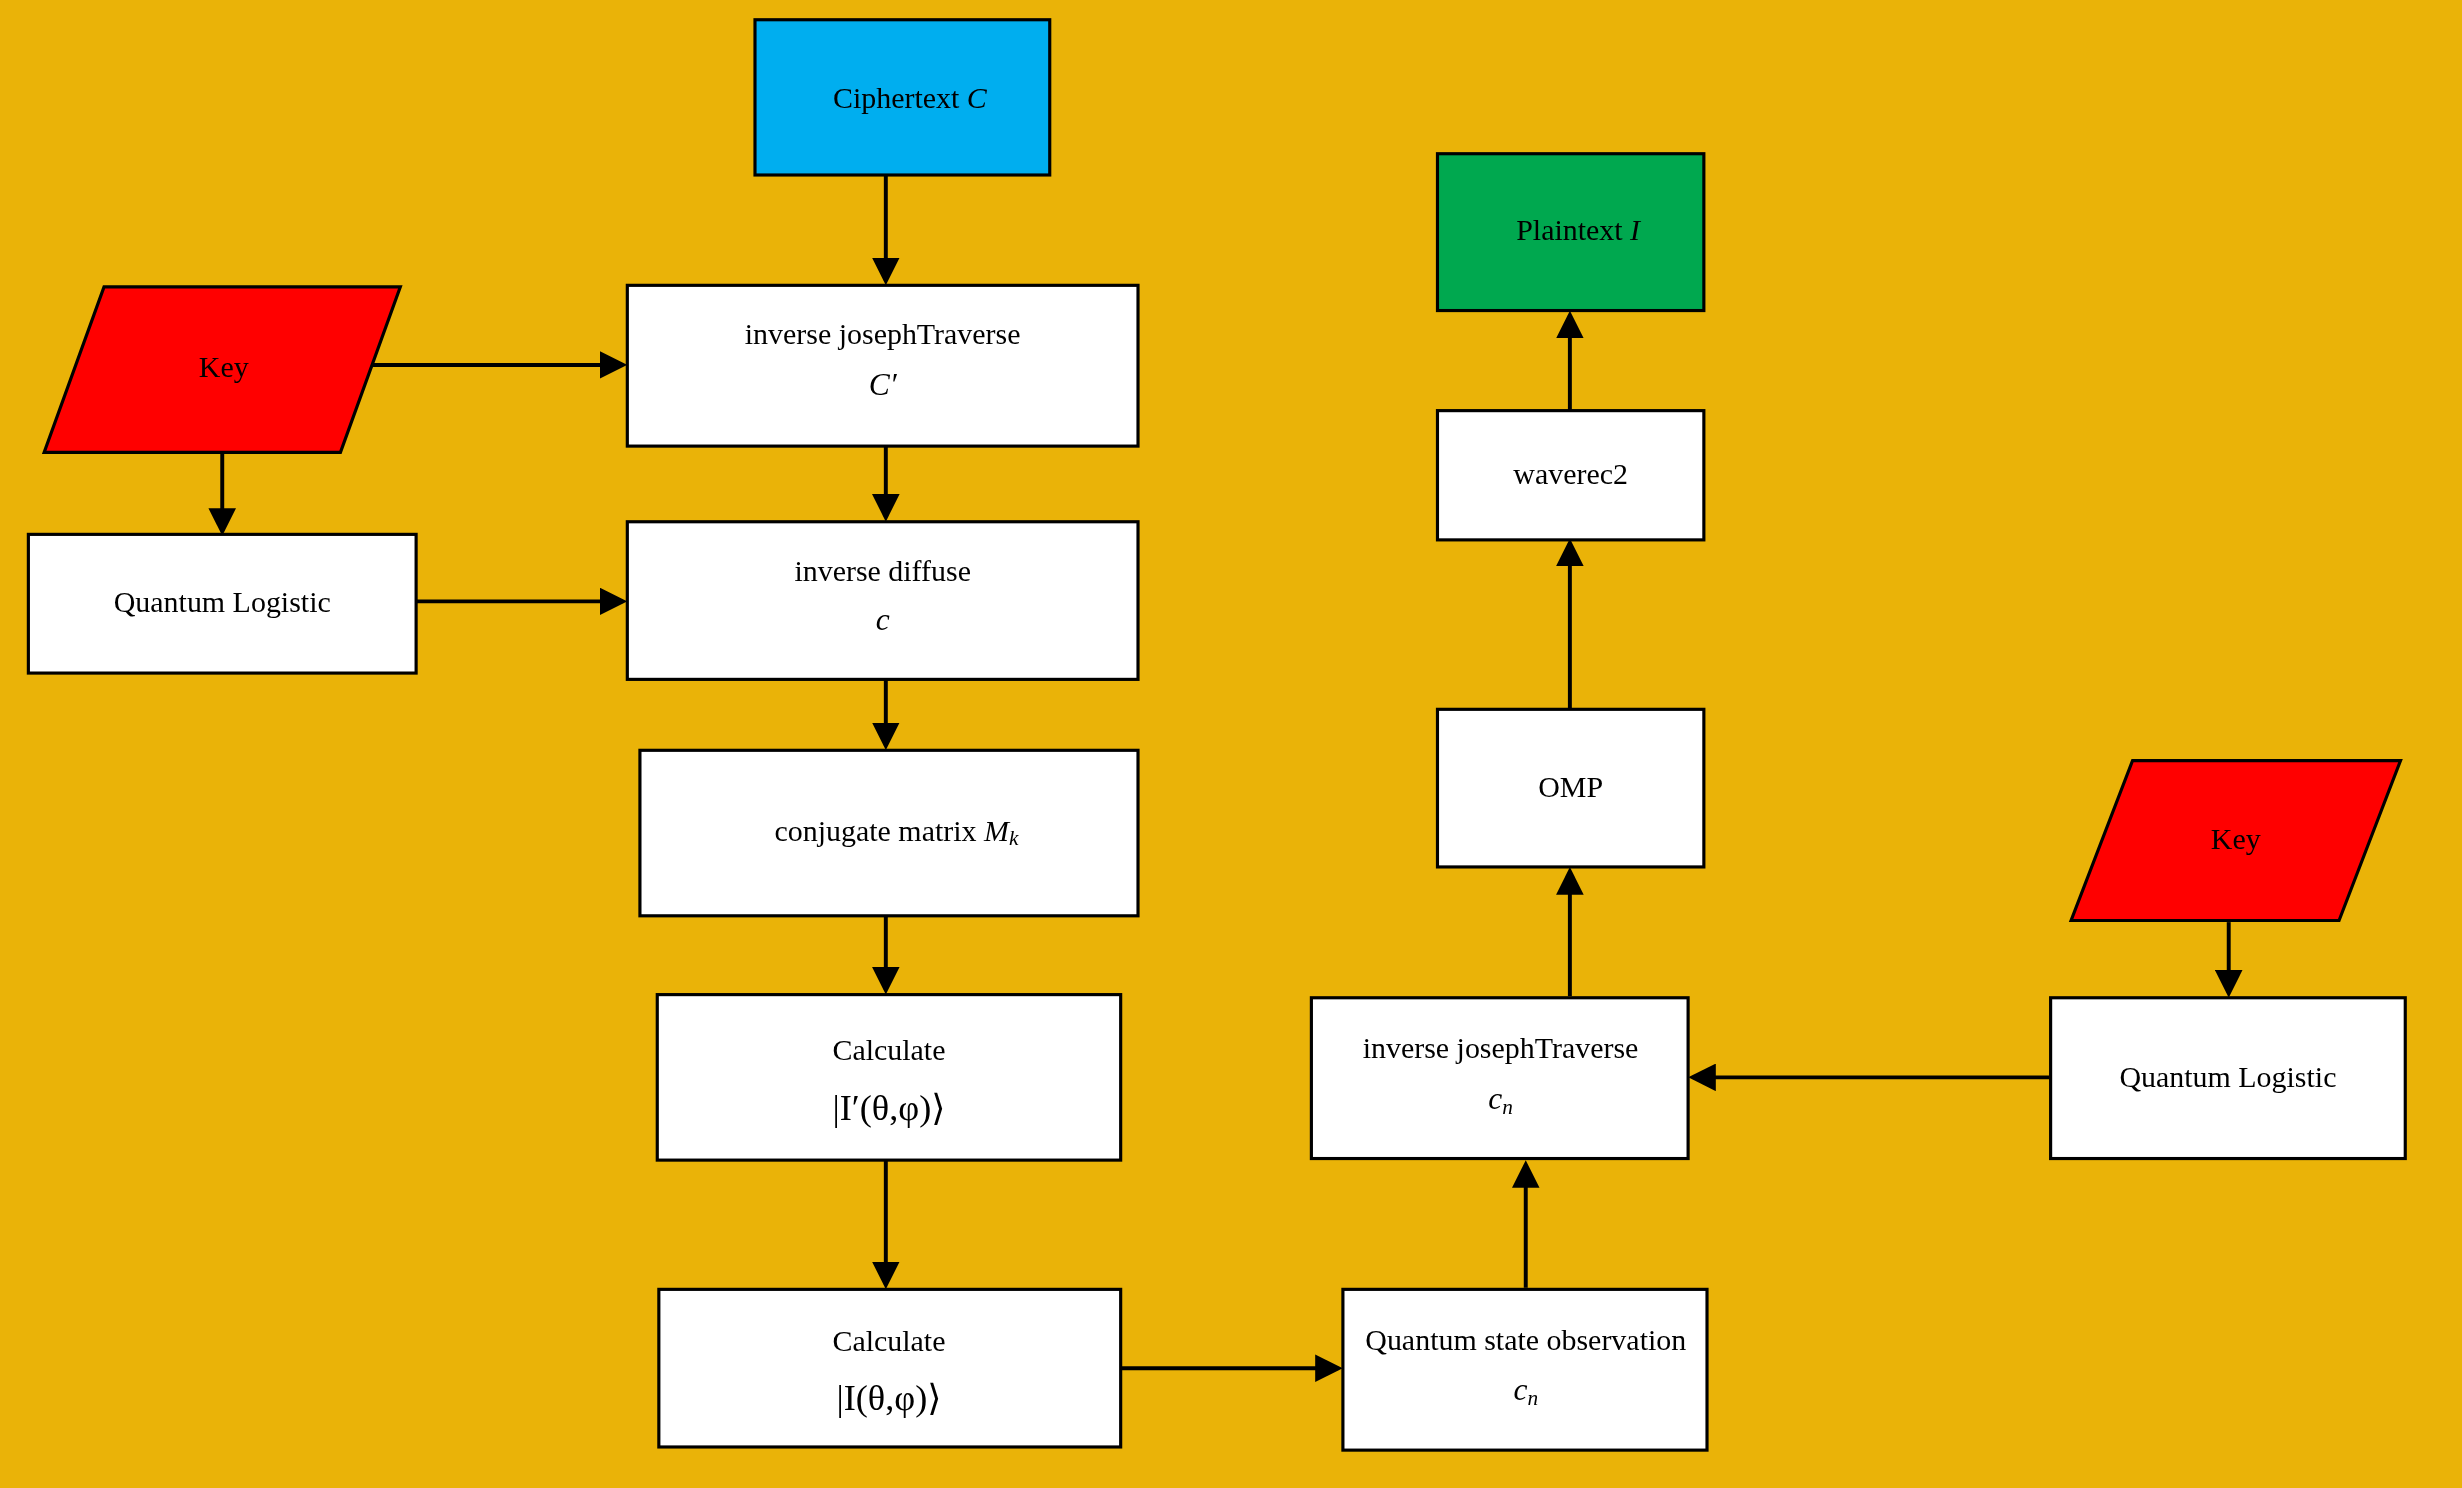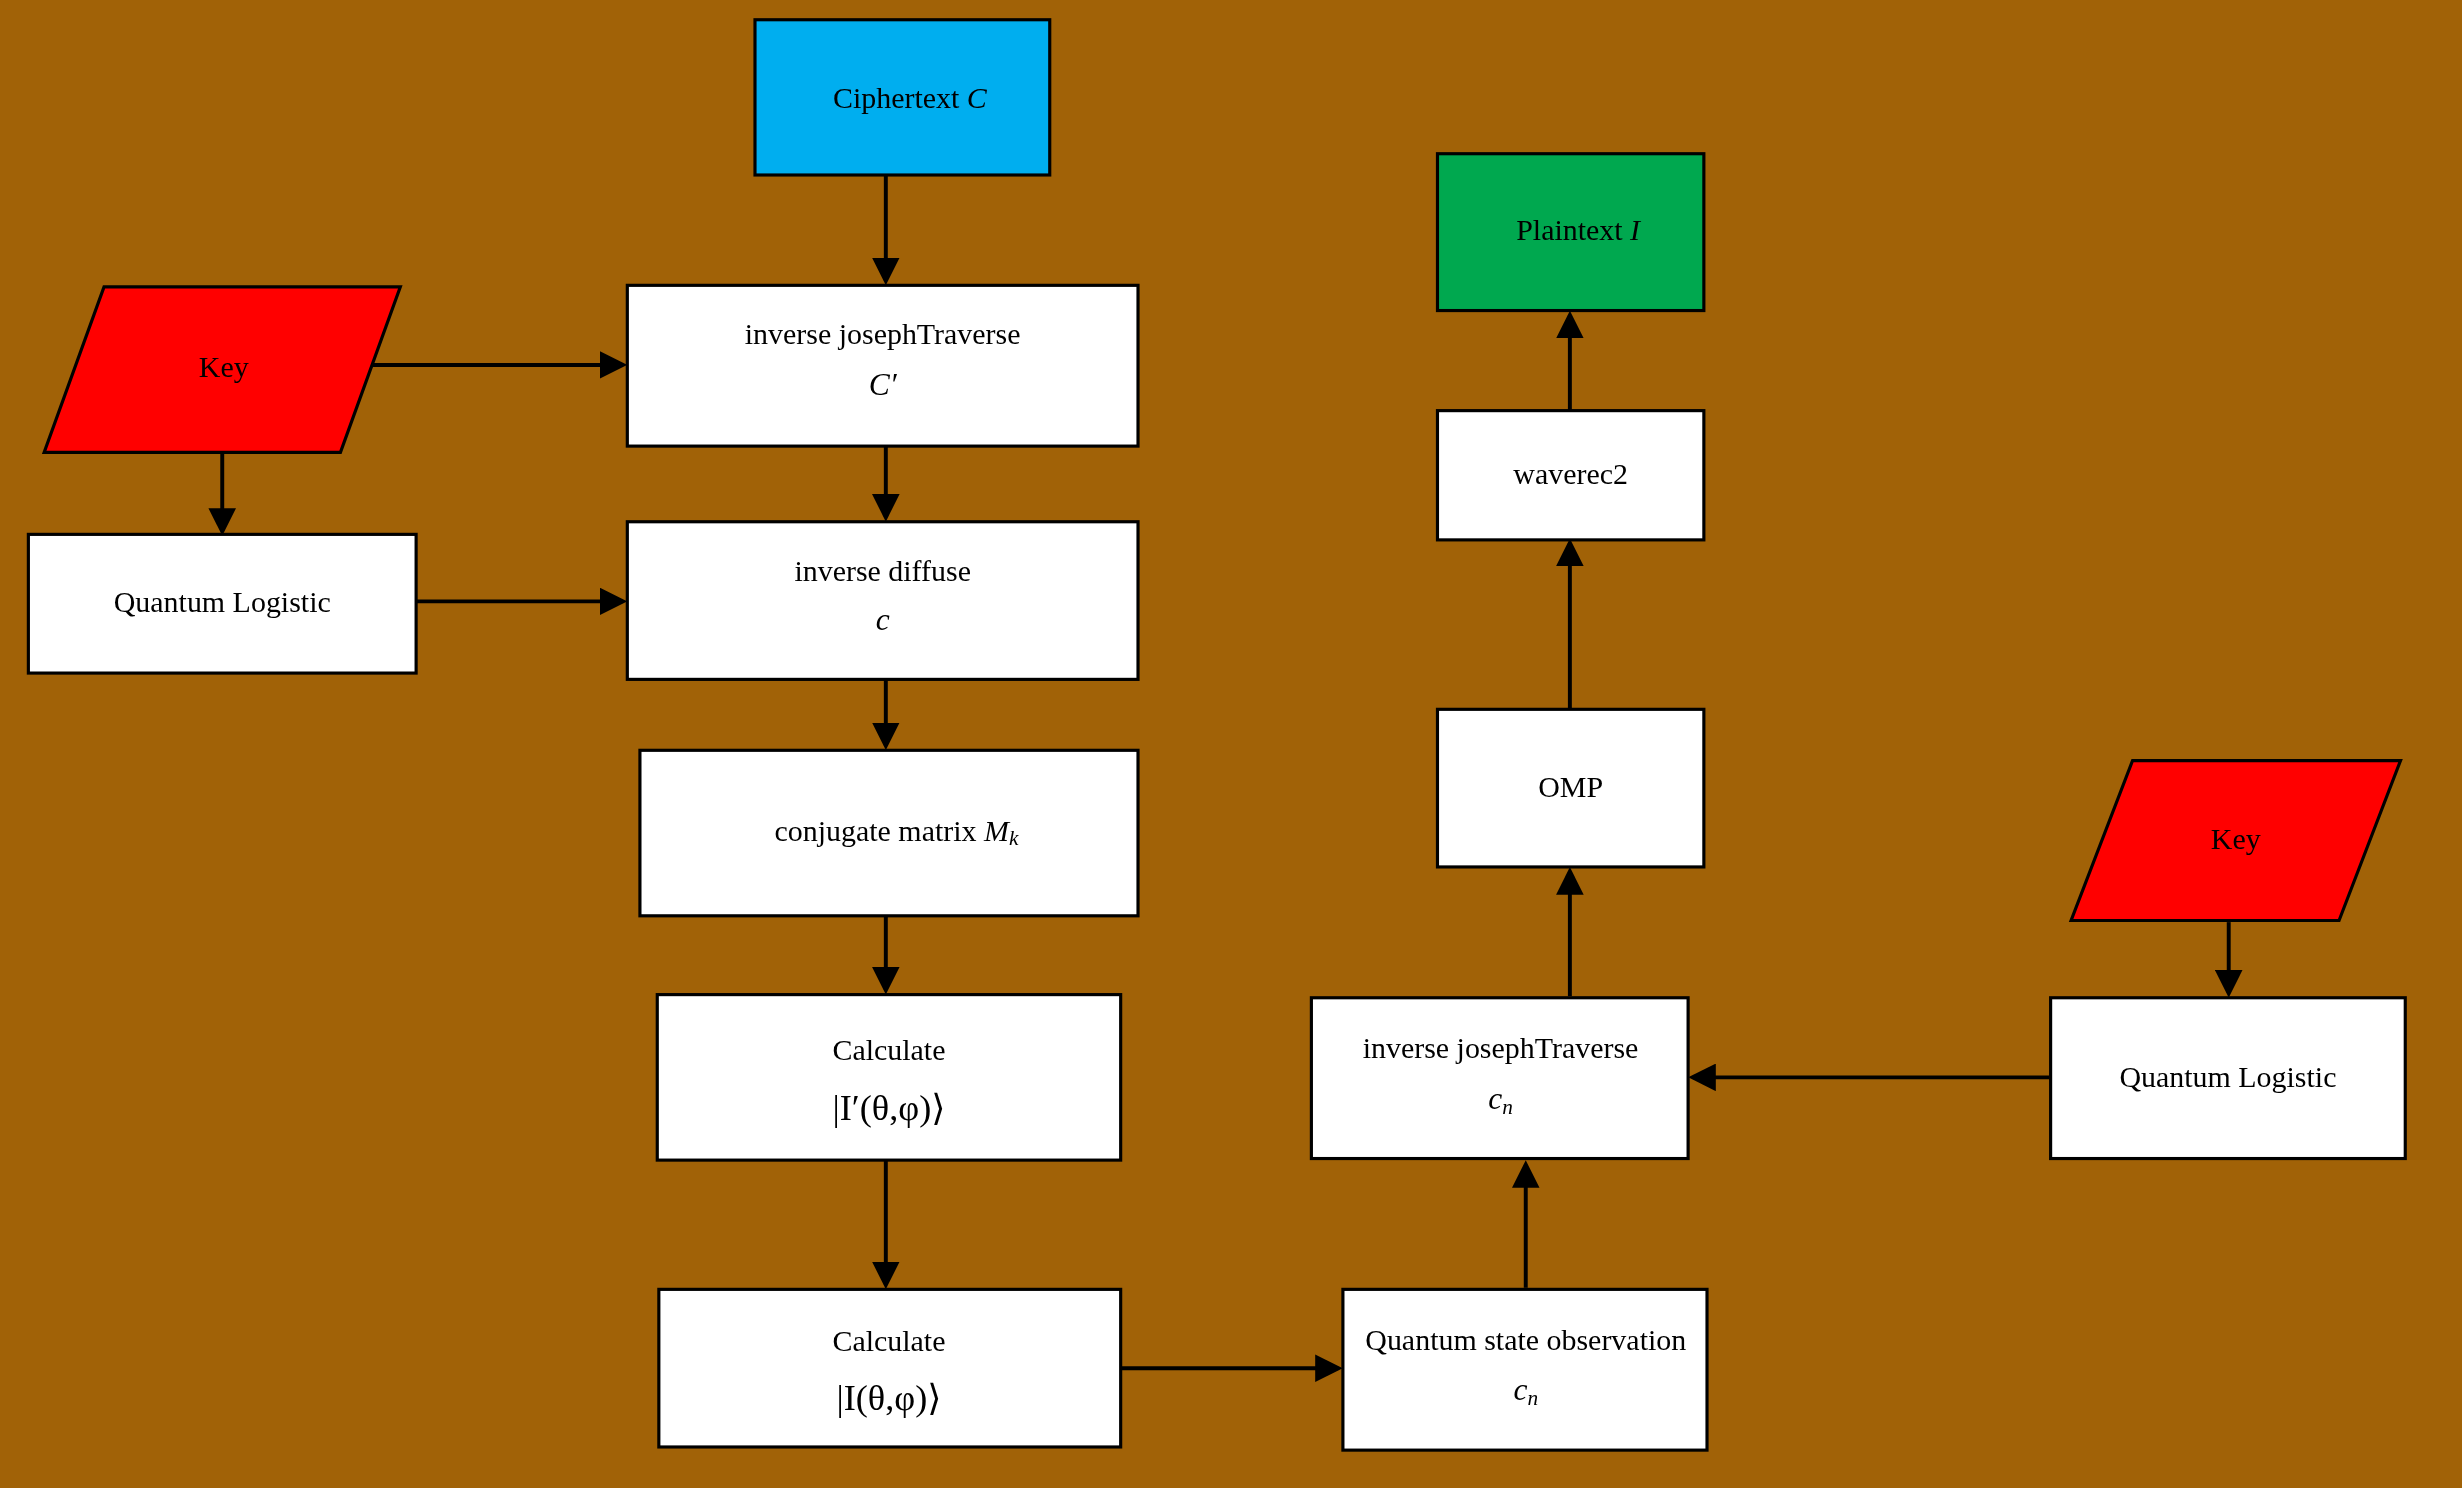--- a/index.html
+++ b/index.html
@@ -4,21 +4,21 @@
 <style>
   html, body {
     margin: 0;
     padding: 0;
     background: #ffffff;
   }
   #canvas-wrap {
     position: relative;
     width: 2462px;
     height: 1488px;
-    background: #a16207;
+    background: #eab308;
     overflow: hidden;
   }
   svg.flow {
     display: block;
     width: 2462px;
     height: 1488px;
   }
   .node-rect {
     fill: #ffffff;
     stroke: #000000;

